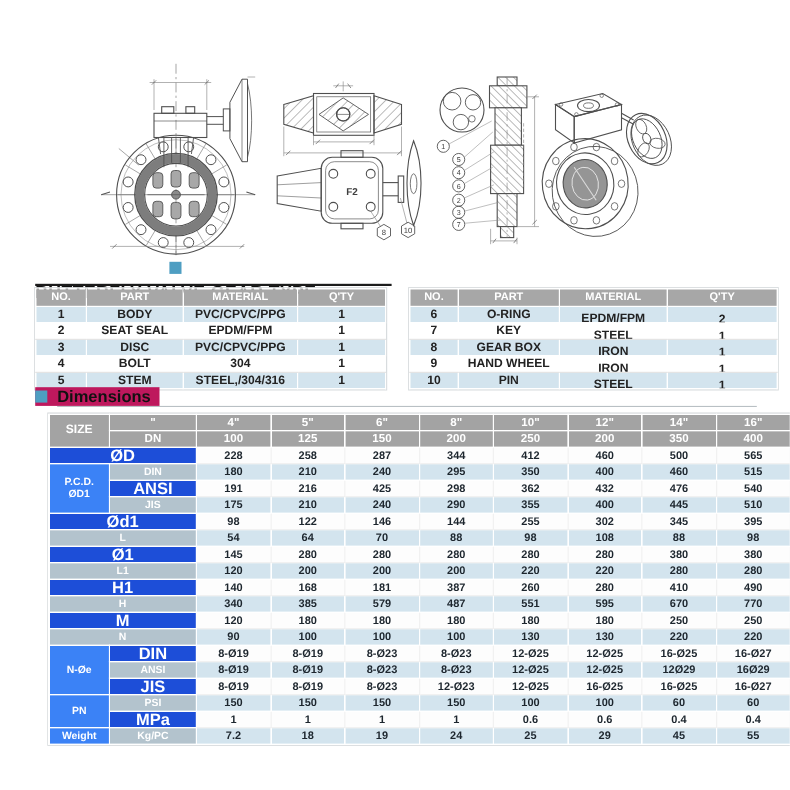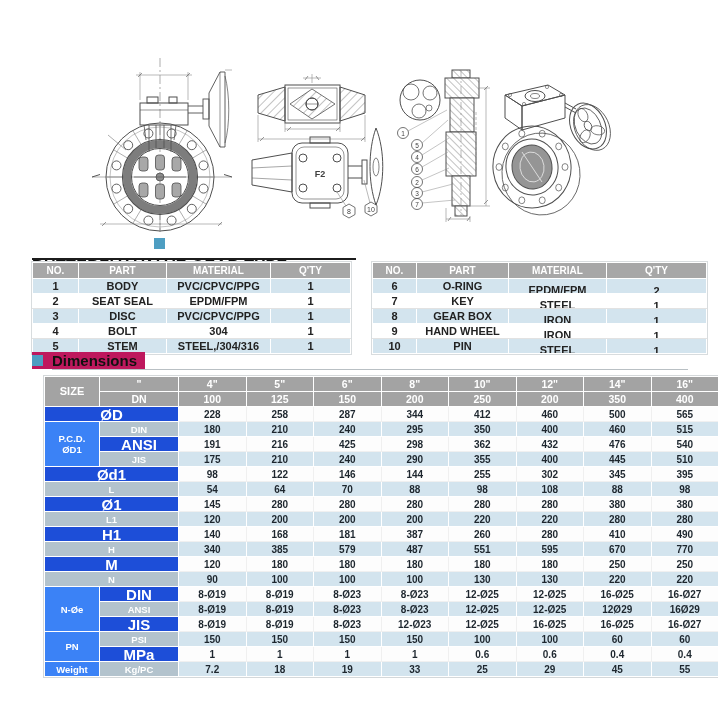--- a/index.html
+++ b/index.html
@@ -635,20 +635,20 @@
         <td class="v">0.6</td>
         <td class="v">0.4</td>
         <td class="v">0.4</td>
       </tr>
       <tr class="blue">
         <td class="lab-group" rowspan="1">Weight</td>
         <td class="lab-sub">Kg/PC</td>
         <td class="v">7.2</td>
         <td class="v">18</td>
         <td class="v">19</td>
-        <td class="v">33</td>
+        <td class="v">24</td>
         <td class="v">25</td>
         <td class="v">29</td>
         <td class="v">45</td>
         <td class="v">55</td>
       </tr>
     </tbody>
 </table>
 
 </body></html>

